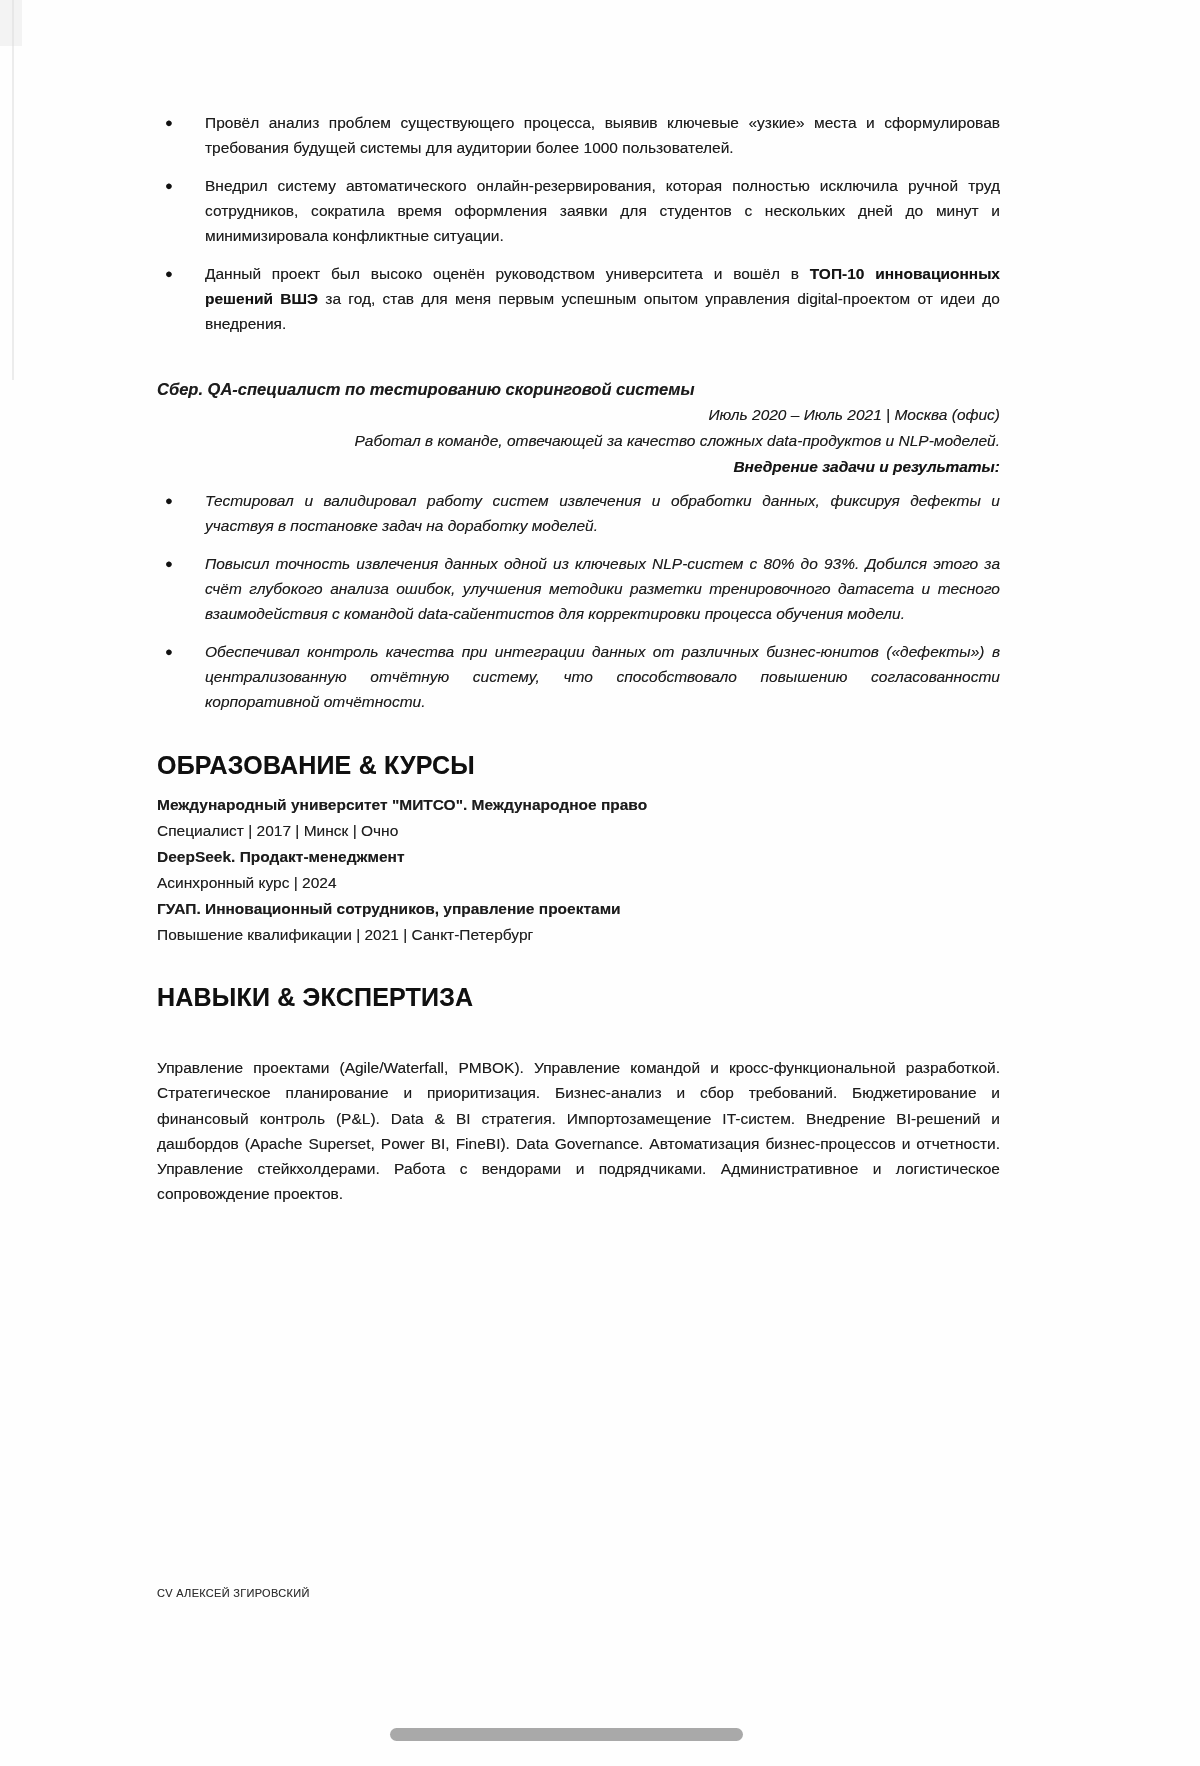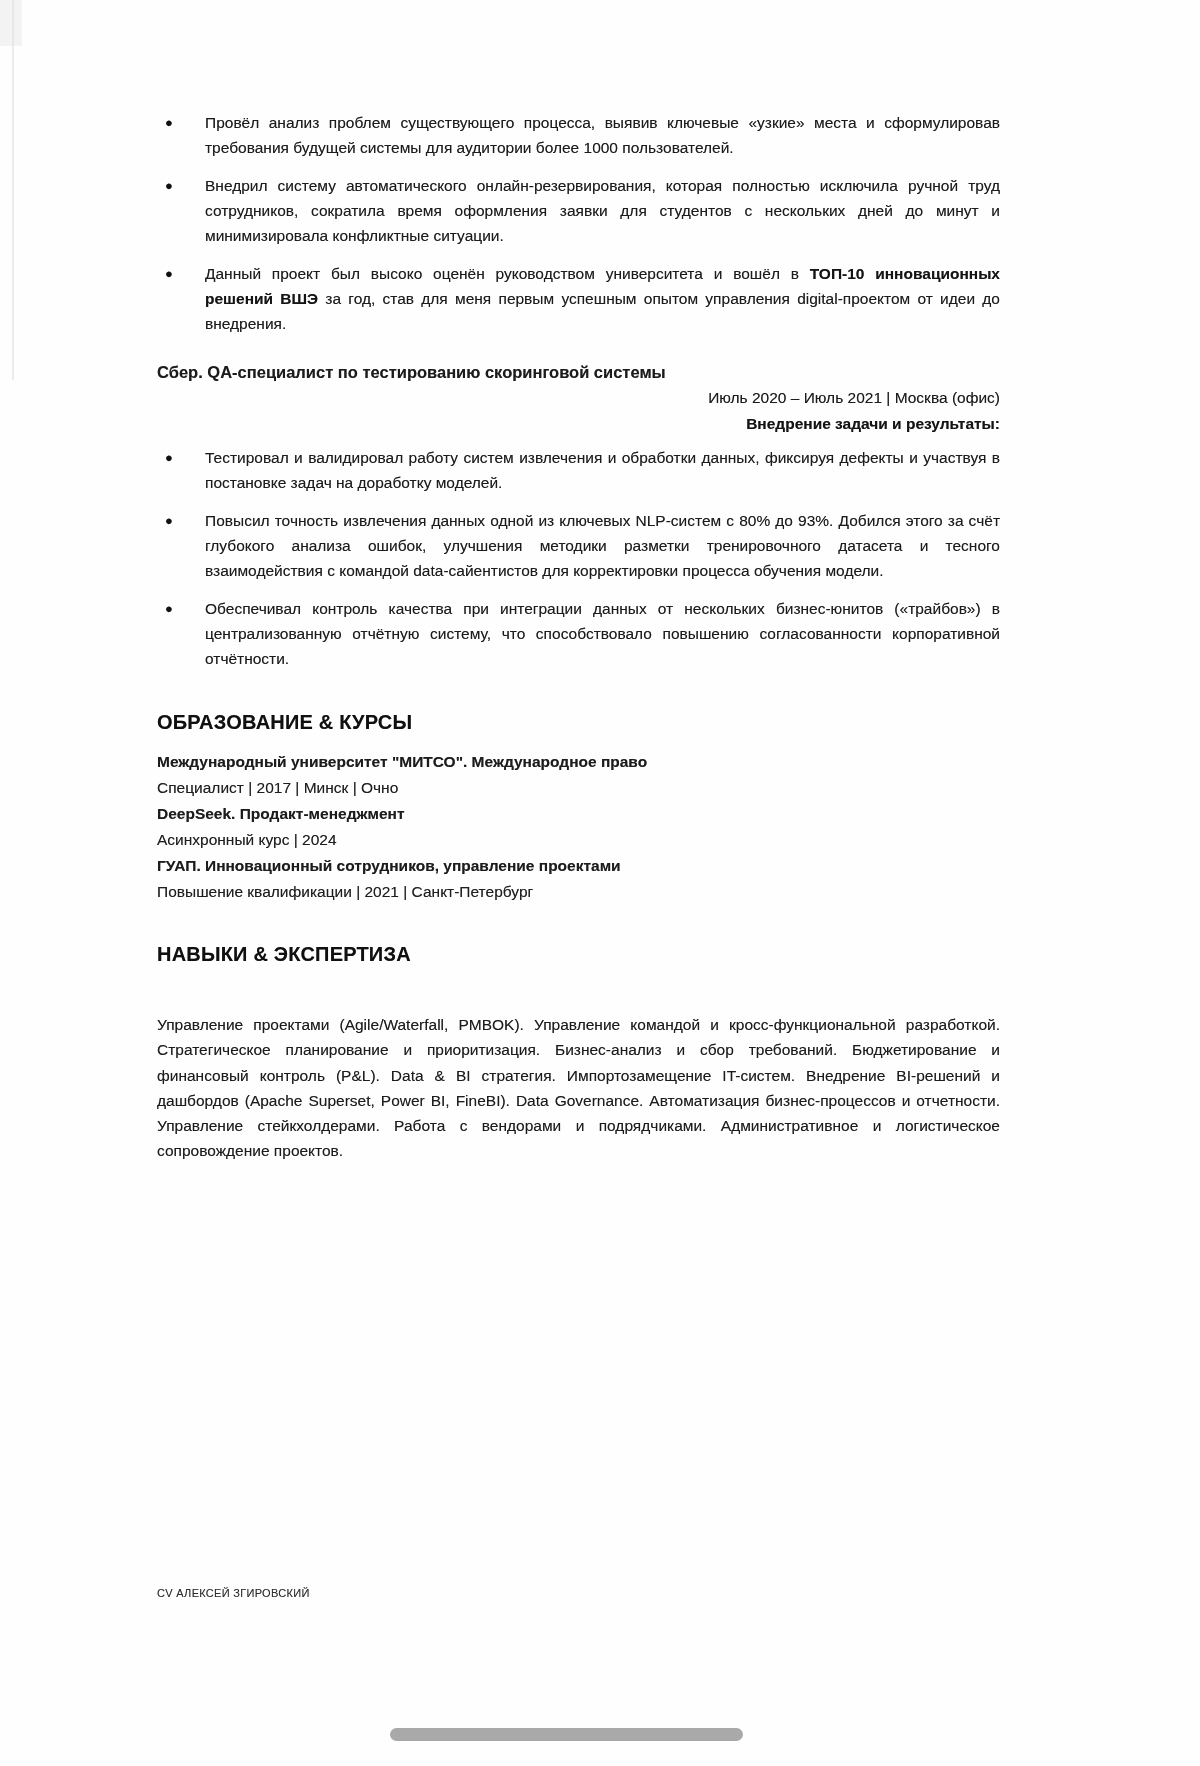--- a/index.html
+++ b/index.html
@@ -24,27 +24,27 @@
   p{margin:0;}
   ul{list-style:none;margin:0;padding:0;}
   li{display:flex;margin-bottom:13px;}
   li:last-child{margin-bottom:0;}
   .mk{flex:0 0 40px;padding-left:8px;font-size:13px;line-height:25px;color:#111;}
   .bt{flex:1;text-align:justify;}
   strong,b,.bold{font-weight:bold;color:#141414;}
 
   .bullets-top{margin-top:110px;}
 
-  .job{margin-top:23px;}
+  .job{margin-top:40px;font-style:italic;}
   .job-title{font-size:16.5px;font-weight:bold;line-height:26px;}
   .line{line-height:26px;text-align:right;}
   .job .bullets{margin-top:8px;}
 
   h2.section{
-    font-size:20px;font-weight:bold;color:#101010;
+    font-size:25px;font-weight:bold;color:#101010;
     margin:0;line-height:30px;letter-spacing:.2px;
   }
   .edu{margin-top:36px;}
   .edu h2.section{margin-bottom:12px;}
   .edu-title{font-weight:bold;line-height:26px;}
   .edu-meta{line-height:26px;color:#1e1e1e;}
 
   .skills{margin-top:34px;}
   .skills h2.section{margin-bottom:14px;}
   .skills p{text-align:justify;line-height:25.3px;margin-top:43px;}
@@ -81,33 +81,34 @@
       </li>
       <li>
         <span class="mk">●</span>
         <span class="bt"><span>Данный проект был высоко оценён руководством университета и вошёл в </span><strong>ТОП-10 инновационных решений ВШЭ</strong><span> за год, став для меня первым успешным опытом управления digital-проектом от идеи до внедрения.</span></span>
       </li>
     </ul>
 
     <section class="job">
       <p class="job-title">Сбер. QA-специалист по тестированию скоринговой системы</p>
       <p class="line">Июль 2020 – Июль 2021 | Москва (офис)</p>
+      <p class="line">Работал в команде, отвечающей за качество сложных data-продуктов и NLP-моделей.</p>
       <p class="line bold">Внедрение задачи и результаты:</p>
       <ul class="bullets">
         <li>
           <span class="mk">●</span>
           <span class="bt">Тестировал и валидировал работу систем извлечения и обработки данных, фиксируя дефекты и участвуя в постановке задач на доработку моделей.</span>
         </li>
         <li>
           <span class="mk">●</span>
           <span class="bt">Повысил точность извлечения данных одной из ключевых NLP-систем с 80% до 93%. Добился этого за счёт глубокого анализа ошибок, улучшения методики разметки тренировочного датасета и тесного взаимодействия с командой data-сайентистов для корректировки процесса обучения модели.</span>
         </li>
         <li>
           <span class="mk">●</span>
-          <span class="bt">Обеспечивал контроль качества при интеграции данных от нескольких бизнес-юнитов («трайбов») в централизованную отчётную систему, что способствовало повышению согласованности корпоративной отчётности.</span>
+          <span class="bt">Обеспечивал контроль качества при интеграции данных от различных бизнес-юнитов («дефекты») в централизованную отчётную систему, что способствовало повышению согласованности корпоративной отчётности.</span>
         </li>
       </ul>
     </section>
 
     <section class="edu">
       <h2 class="section">ОБРАЗОВАНИЕ &amp; КУРСЫ</h2>
       <p class="edu-title">Международный университет "МИТСО". Международное право</p>
       <p class="edu-meta">Специалист | 2017 | Минск | Очно</p>
       <p class="edu-title">DeepSeek. Продакт-менеджмент</p>
       <p class="edu-meta">Асинхронный курс | 2024</p>

